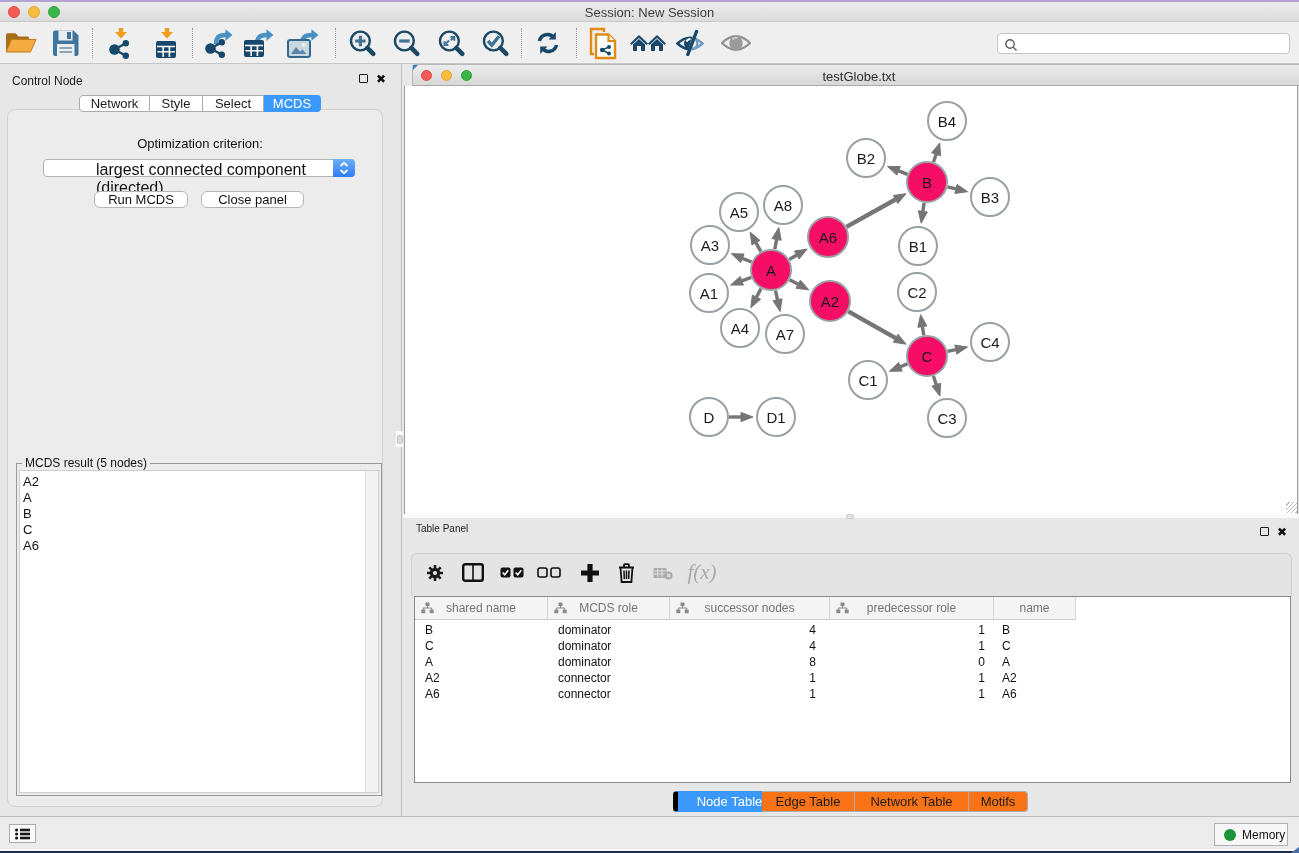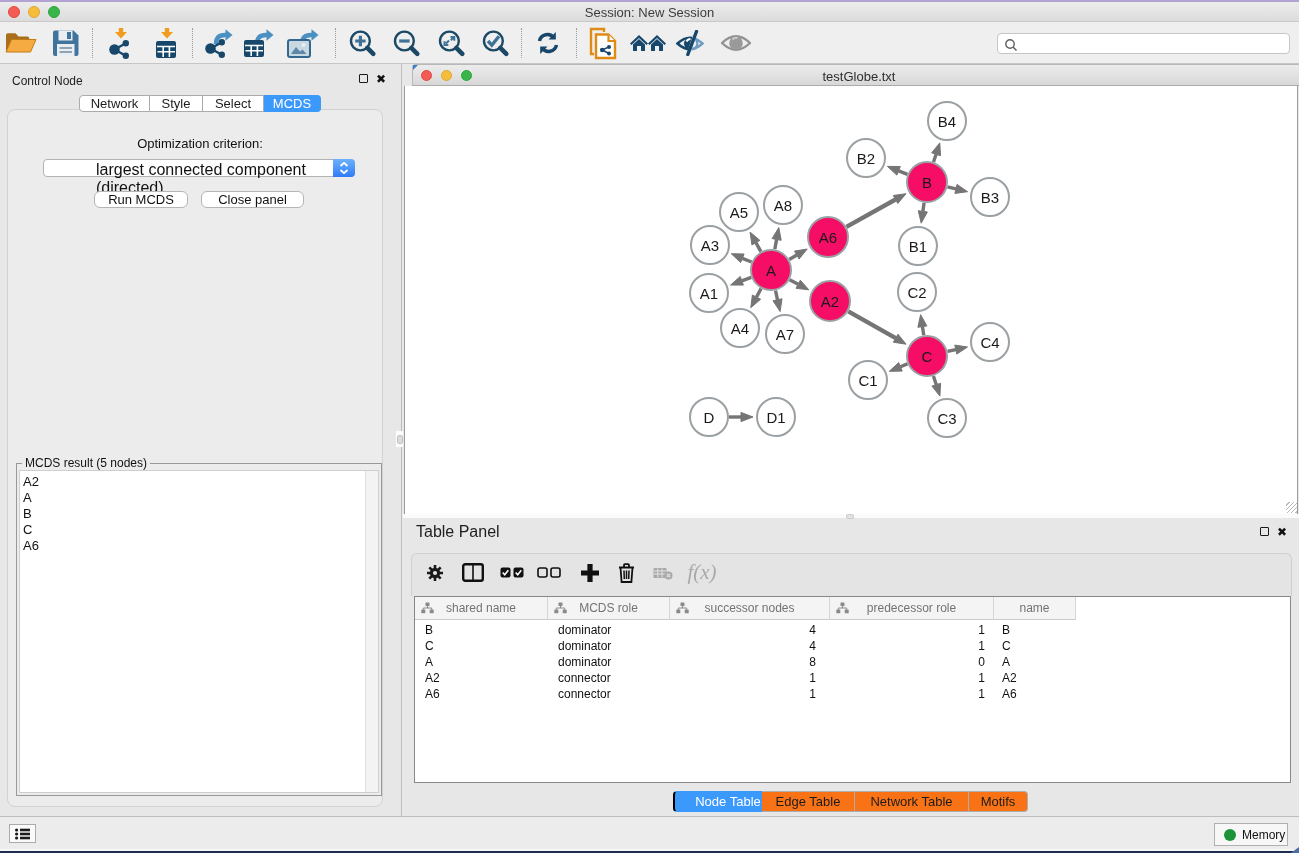--- a/index.html
+++ b/index.html
@@ -55,21 +55,21 @@
 #nw-title .tl { top:5px; width:11px; height:11px; }
 #nw-name { position:absolute; top:4px; width:100%; text-align:center; font-size:13px; color:#2e2e2e; }
 #nw-canvas { position:absolute; left:0; top:22px; width:894px; height:429px; background:#fff; border:1px solid #9c9c9c; border-top:none; }
 #nw-grip { position:absolute; right:0px; bottom:1px; width:11px; height:11px;
   background:repeating-linear-gradient(135deg, transparent 0 2px, #b9b9b9 2px 3px); }
 .nl { font-size:15px; fill:#1a1a1a; text-anchor:middle; dominant-baseline:central; font-family:"Liberation Sans",sans-serif; }
 .wn { fill:#fff; stroke:#9aA0a3; stroke-width:2; }
 .pn { fill:#f60d66; stroke:#9aa0a3; stroke-width:2; }
 
 #tpanel { position:absolute; left:0; top:450px; width:896px; height:301px; background:#e7e7e7; }
-#tp-head { position:absolute; left:13px; top:9px; font-size:16px; color:#1e1e1e; }
+#tp-head { position:absolute; left:13px; top:9px; font-size:10px; color:#1e1e1e; }
 #tp-close { left:874px; top:11px; }
 #tp-toolbar { position:absolute; left:8px; top:39px; width:881px; height:43px; background:#e4e4e4;
   border:1px solid #cfcfcf; border-radius:6px 6px 0 0; border-bottom:none; }
 #tp-table { position:absolute; left:11px; top:82px; width:877px; height:187px; background:#fff; border:1px solid #888; }
 #tp-hdr { position:absolute; left:0; top:0; height:23px; width:661px; background:#f4f4f4; border-bottom:1px solid #cccccc; }
 .hcell { position:absolute; top:0; height:23px; border-right:1px solid #d6d6d6; font-size:12px; color:#737373; }
 .hcell .t { position:absolute; width:100%; text-align:center; top:4px; }
 .treeic { position:absolute; left:6px; top:5px; }
 .trow { position:absolute; left:0; height:16px; font-size:12px; color:#111; width:100%; }
 .trow span { position:absolute; top:1px; }
@@ -579,21 +579,21 @@
             </div>
 <div class="trow" style="top:89px;">
               <span style="left:10px;">A6</span>
               <span style="left:143px;">connector</span>
               <span style="left:401px;transform:translateX(-100%);">1</span>
               <span style="left:570px;transform:translateX(-100%);">1</span>
               <span style="left:587px;">A6</span>
             </div>
         </div>
         <div id="tp-tabs">
-            <div class="ttab sel" style="left:270px;top:277px;width:109px;border-left:2px solid #000000;border-radius:4px 0 0 4px;">Node Table</div>
+            <div class="ttab sel" style="left:270px;top:277px;width:109px;border-left:5px solid #000000;border-radius:4px 0 0 4px;">Node Table</div>
 <div class="ttab" style="left:359px;top:277px;width:93px;">Edge Table</div>
 <div class="ttab" style="left:452px;top:277px;width:114px;">Network Table</div>
 <div class="ttab" style="left:566px;top:277px;width:59px;border-radius:0 4px 4px 0;">Motifs</div>
           </div>
       </div>
     </div>
   </div>
   <div id="statusbar">
     <div id="sb-btn"><svg width="15" height="12" viewBox="0 0 15 12" style="margin:3px 0 0 5px;">
           <g fill="#1a1a1a">

